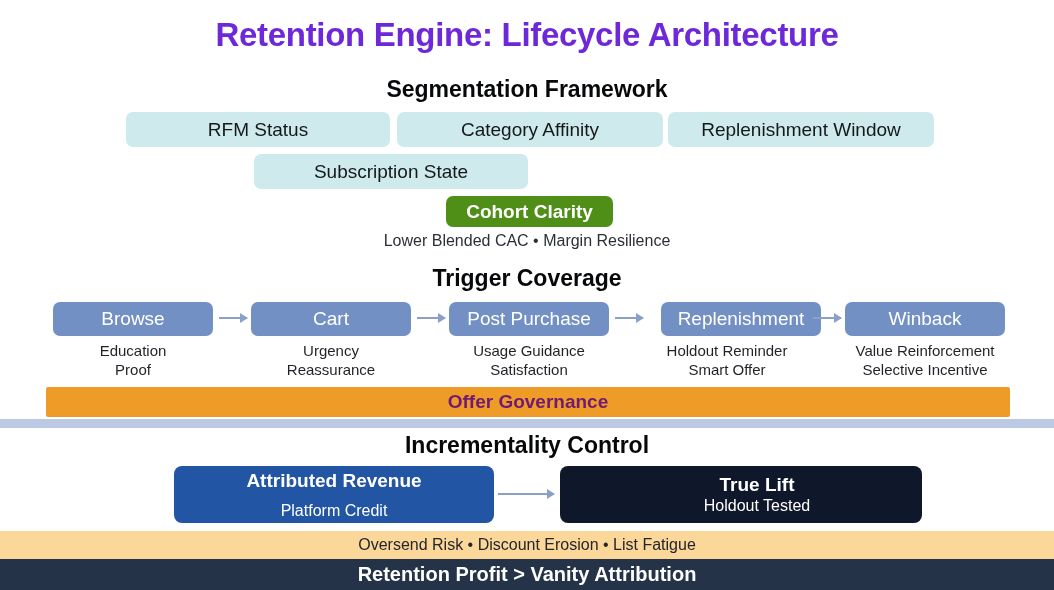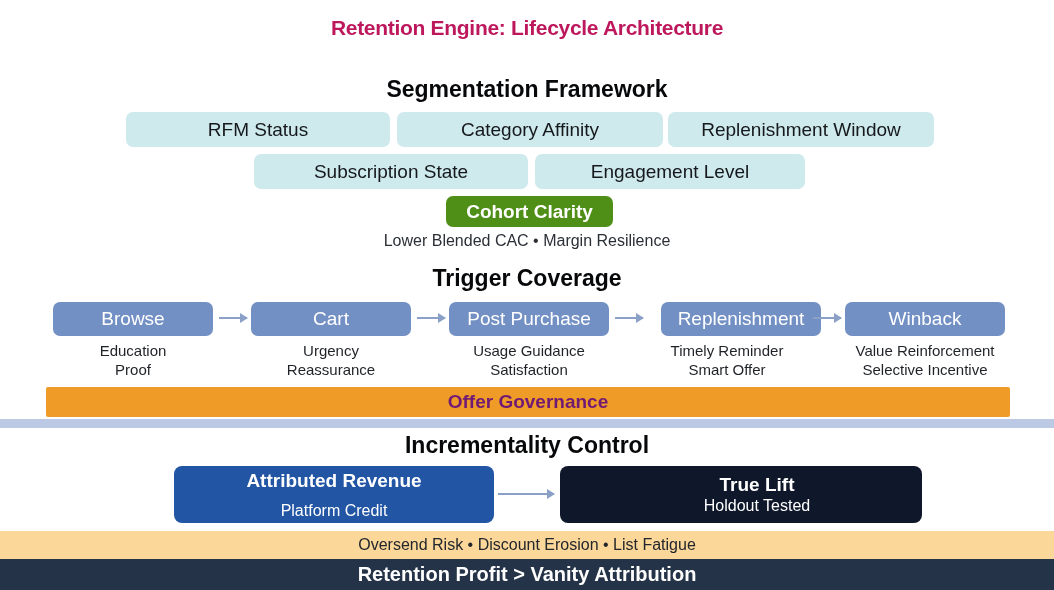--- a/index.html
+++ b/index.html
@@ -8,21 +8,21 @@
     background:#ffffff;
     font-family:"Liberation Sans", sans-serif;
     overflow:hidden;
     position:relative;
   }
   .slide{position:relative;width:1054px;height:590px;}
 
   .title{
     position:absolute;left:0;top:16px;width:1054px;
     text-align:center;
-    font-size:21px;font-weight:bold;color:#be185d;
+    font-size:33px;font-weight:bold;color:#6d28d9;
     letter-spacing:-0.3px;
   }
 
   .section-heading{
     position:absolute;width:1054px;left:0;text-align:center;
     font-size:23px;font-weight:bold;color:#07080a;
   }
   #seg-heading{top:76px;}
   #trig-heading{top:265px;}
   #incr-heading{top:432px;}
@@ -121,21 +121,20 @@
 
   <div class="title">Retention Engine: Lifecycle Architecture</div>
 
   <div class="section-heading" id="seg-heading">Segmentation Framework</div>
 
   <div class="pill" style="left:126px;top:112px;width:264px;">RFM Status</div>
   <div class="pill" style="left:397px;top:112px;width:266px;">Category Affinity</div>
   <div class="pill" style="left:668px;top:112px;width:266px;">Replenishment Window</div>
 
   <div class="pill" style="left:254px;top:154px;width:274px;">Subscription State</div>
-  <div class="pill" style="left:535px;top:154px;width:270px;">Engagement Level</div>
 
   <div class="badge">Cohort Clarity</div>
   <div class="badge-sub">Lower Blended CAC • Margin Resilience</div>
 
   <div class="section-heading" id="trig-heading">Trigger Coverage</div>
 
   <div class="stage-box" style="left:53px;top:302px;width:160px;">Browse</div>
   <div class="arrow" style="left:219px;width:28px;"></div>
   <div class="stage-box" style="left:251px;top:302px;width:160px;">Cart</div>
   <div class="arrow" style="left:417px;width:28px;"></div>
@@ -151,21 +150,21 @@
   </div>
   <div class="stage-cap" style="left:231px;width:200px;">
     <div>Urgency</div>
     <div>Reassurance</div>
   </div>
   <div class="stage-cap" style="left:429px;width:200px;">
     <div>Usage Guidance</div>
     <div>Satisfaction</div>
   </div>
   <div class="stage-cap" style="left:627px;width:200px;">
-    <div>Timely Reminder</div>
+    <div>Holdout Reminder</div>
     <div>Smart Offer</div>
   </div>
   <div class="stage-cap" style="left:825px;width:200px;">
     <div>Value Reinforcement</div>
     <div>Selective Incentive</div>
   </div>
 
   <div class="gov-bar">Offer Governance</div>
   <div class="divider"></div>
 

